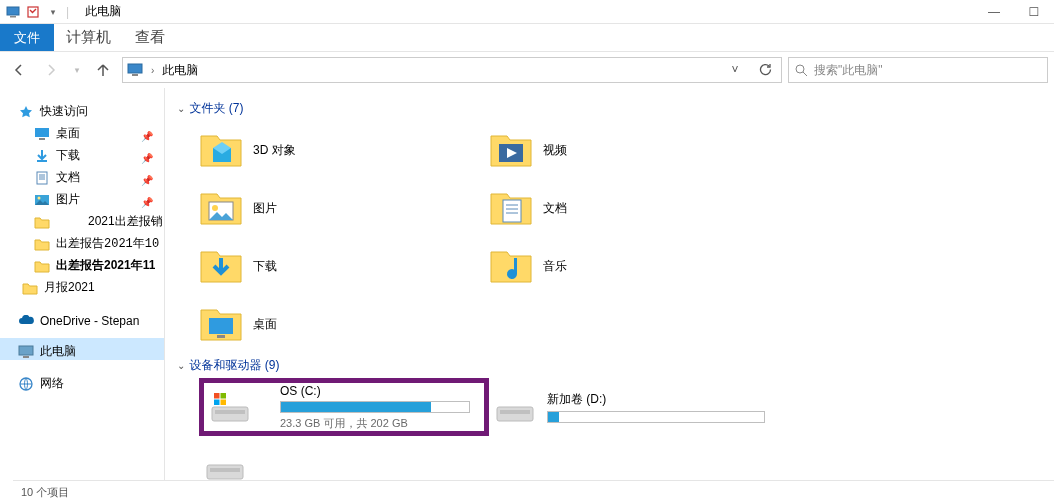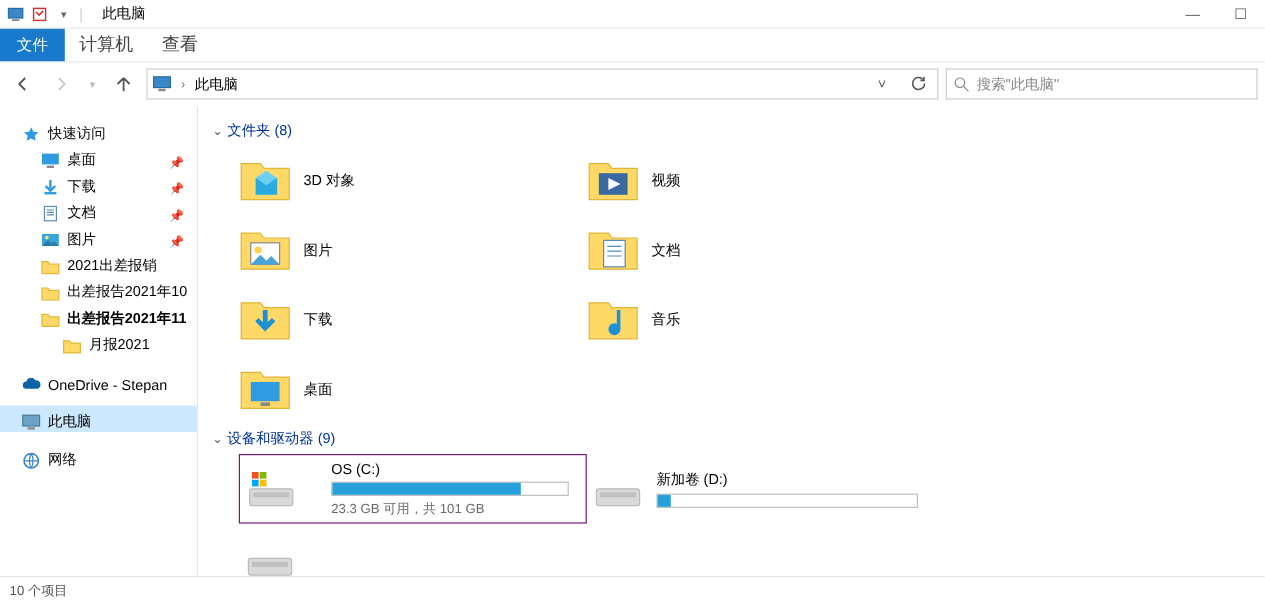--- a/index.html
+++ b/index.html
@@ -54,29 +54,29 @@
   .content { flex:1; overflow:auto; padding: 8px 0 0 4px;}
   .section-header { display:flex; align-items:center; gap:4px; color:#003399; padding:4px 8px; font-size:12px;}
   .section-chevron { color:#555; font-size:10px; }
   .folder-grid { display:flex; flex-wrap:wrap; padding-left:30px;align-items:center; }
   .folder-item { width:290px; height:58px; display:flex; align-items:center; gap:10px;}
   .folder-icon { width:44px; height:44px; display:flex; align-items:center; justify-content:center;}
   .folder-label { font-size:12px; }
 
   .drive-grid { display:flex; flex-wrap:wrap; padding-left:30px; }
   .drive-item { width:290px; height:58px; display:flex; align-items:center; gap:10px; padding:4px;}
-  .drive-item.selected { border:1px solid #701a75;gap:28px; }
+  .drive-item.selected { border:5px solid #701a75;gap:28px; }
   .drive-icon { width:44px; height:44px; display:flex; align-items:center; justify-content:center;}
   .drive-info { display:flex; flex-direction:column; gap:3px; flex:1; padding-right:10px;}
   .drive-name { font-size:12px; }
   .drive-bar { height:12px; border:1px solid #bfbfbf; position:relative; background:#fff;}
   .drive-bar-fill { position:absolute; left:0; top:0; bottom:0; background:#26a0da;}
   .drive-text { font-size:11px; color:#6a6a6a; }
 
-  .statusbar { height:24px; border-top:1px solid #e5e5e5; display:flex; align-items:center; padding:0 8px; font-size:11px; color:#555;}
+  .statusbar { height:24px; border-top:1px solid #e5e5e5; display:flex; align-items:center; padding:0 8px; font-size:11px; color:#555;margin-left:13px;}
   svg { display:block; }
 </style>
 </head>
 <body>
 
 <div class="titlebar">
   <div class="titlebar-left">
     <span class="qat-icon">
       <svg width="14" height="14" viewBox="0 0 14 14">
           <rect x="1" y="2" width="12" height="8" fill="#3a87c9" stroke="#2a6aa0"></rect>
@@ -203,39 +203,39 @@
           </span>
           <span style="white-space:nowrap;overflow:hidden;">图片</span>
           <span class="pin-icon">📌</span>
         </div>
         <div class="sidebar-item" style="padding-left: 34px;">
           <span class="sidebar-icon">
             <svg width="16" height="13" viewBox="0 0 16 13">
               <path d="M1 2h5l1.5 2H15v8H1z" fill="#ffd968" stroke="#e0b637"></path>
             </svg>
           </span>
-          <span style="white-space:nowrap;overflow:hidden;">2021出差报销</span>
+          <span style="white-space:nowrap;overflow:hidden;margin-left:32px;">2021出差报销</span>
         </div>
         <div class="sidebar-item" style="padding-left: 34px;">
           <span class="sidebar-icon">
             <svg width="16" height="13" viewBox="0 0 16 13">
               <path d="M1 2h5l1.5 2H15v8H1z" fill="#ffd968" stroke="#e0b637"></path>
             </svg>
           </span>
-          <span style="white-space:nowrap;overflow:hidden;">出差报告2021年10</span>
+          <span style="white-space:nowrap;overflow:hidden;font-family:Liberation Mono, monospace;">出差报告2021年10</span>
         </div>
         <div class="sidebar-item" style="padding-left: 34px;">
           <span class="sidebar-icon">
             <svg width="16" height="13" viewBox="0 0 16 13">
               <path d="M1 2h5l1.5 2H15v8H1z" fill="#ffd968" stroke="#e0b637"></path>
             </svg>
           </span>
           <span style="white-space:nowrap;overflow:hidden;font-weight:bold;">出差报告2021年11</span>
         </div>
-        <div class="sidebar-item" style="padding-left: 52px;">
+        <div class="sidebar-item" style="padding-left: 22px;">
           <span class="sidebar-icon">
             <svg width="16" height="13" viewBox="0 0 16 13">
               <path d="M1 2h5l1.5 2H15v8H1z" fill="#ffd968" stroke="#e0b637"></path>
             </svg>
           </span>
           <span style="white-space:nowrap;overflow:hidden;">月报2021</span>
         </div>
       </div>
     <div class="sidebar-spacer"></div>
     <div class="sidebar-item">
@@ -264,21 +264,21 @@
             <path d="M1 7h12M7 1c2 3 2 9 0 12M7 1c-2 3-2 9 0 12" stroke="#3a87c9" fill="none"></path>
           </svg>
         </span>
       <span>网络</span>
     </div>
   </div>
 
   <div class="content">
     <div class="section-header">
       <span class="section-chevron">⌄</span>
-      <span>文件夹 (8)</span>
+      <span>文件夹 (7)</span>
     </div>
     <div class="folder-grid" id="folder-grid">
         <div class="folder-item">
           <span class="folder-icon">
             <svg width="44" height="44" viewBox="0 0 44 44">
               <path d="M2 8h16l3 4h21v26H2z" fill="#ffd968" stroke="#e0b637"></path>
               <rect x="14" y="20" width="18" height="14" fill="#29abe2"></rect>
               <path d="M14 20l9-6 9 6-9 6z" fill="#6ecff6"></path>
             </svg>
           </span>
@@ -362,21 +362,21 @@
               <rect x="12.5" y="8" width="5.5" height="5.5" fill="#7fba00"></rect>
               <rect x="6" y="14.5" width="5.5" height="5.5" fill="#00a4ef"></rect>
               <rect x="12.5" y="14.5" width="5.5" height="5.5" fill="#ffb900"></rect>
             </svg>
           </span>
           <div class="drive-info">
             <span class="drive-name">OS (C:)</span>
             <div class="drive-bar">
               <div class="drive-bar-fill" style="width:80%"></div>
             </div>
-            <span class="drive-text">23.3 GB 可用，共 101 GB</span>
+            <span class="drive-text">23.3 GB 可用，共 202 GB</span>
           </div>
         </div>
         <div class="drive-item">
           <span class="drive-icon">
             <svg width="44" height="44" viewBox="0 0 44 44">
               <rect x="4" y="22" width="36" height="14" rx="2" fill="#d9d9d9" stroke="#bbb"></rect>
               <rect x="7" y="25" width="30" height="4" fill="#c0c0c0"></rect>
             </svg>
           </span>
           <div class="drive-info">

